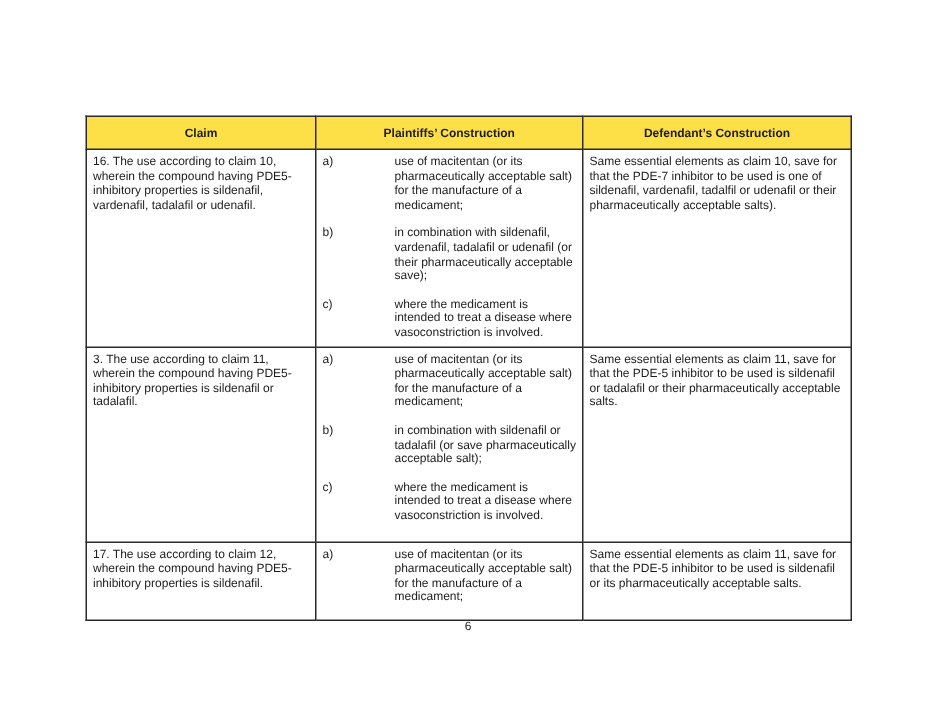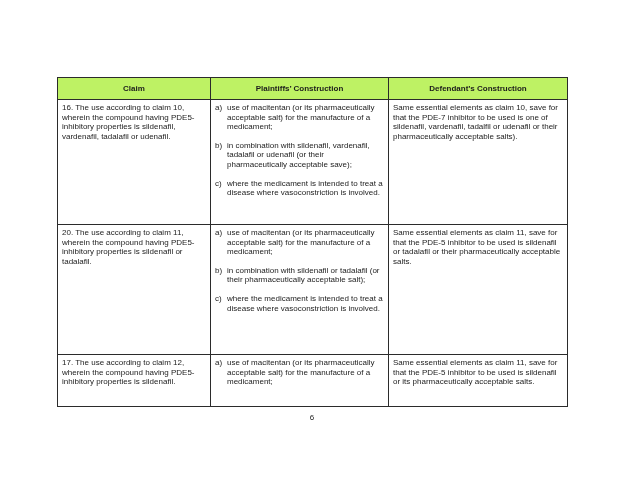--- a/index.html
+++ b/index.html
@@ -29,21 +29,21 @@
   .claims-table col.c3 { width: 179px; }
   .claims-table th,
   .claims-table td {
     border: 1px solid #2b2b2b;
     vertical-align: top;
     font-size: 8px;
     line-height: 9.6px;
     font-family: "Liberation Sans", sans-serif;
   }
   .claims-table th {
-    background: #bef264;
+    background: #fde047;
     font-weight: bold;
     text-align: center;
     height: 17px;
     padding: 2px 2px;
     vertical-align: middle;
   }
   .claims-table td {
     padding: 3px 4px 4px 4px;
     text-align: left;
   }
@@ -53,20 +53,21 @@
   .construction-item {
     display: flex;
     margin-bottom: 9px;
   }
   .construction-item:last-child { margin-bottom: 0; }
   .item-label {
     flex: 0 0 12px;
   }
   .item-text {
     flex: 1 1 auto;
+    margin-left: 36px;
   }
   .page-number {
     position: absolute;
     left: 0;
     right: 0;
     top: 413px;
     text-align: center;
     font-size: 8px;
     line-height: 10px;
     color: #1c1c1c;
@@ -105,29 +106,29 @@
           </div>
           <div class="construction-item">
             <span class="item-label">c)</span>
             <span class="item-text">where the medicament is intended to treat a disease where vasoconstriction is involved.</span>
           </div>
         </td>
         <td>Same essential elements as claim 10, save for that the PDE-7 inhibitor to be used is one of sildenafil, vardenafil, tadalfil or udenafil or their pharmaceutically acceptable salts).</td>
       </tr>
 
       <tr class="row-2">
-        <td>20. The use according to claim 11, wherein the compound having PDE5-inhibitory properties is sildenafil or tadalafil.</td>
+        <td>3. The use according to claim 11, wherein the compound having PDE5-inhibitory properties is sildenafil or tadalafil.</td>
         <td>
           <div class="construction-item">
             <span class="item-label">a)</span>
             <span class="item-text">use of macitentan (or its pharmaceutically acceptable salt) for the manufacture of a medicament;</span>
           </div>
           <div class="construction-item">
             <span class="item-label">b)</span>
-            <span class="item-text">in combination with sildenafil or tadalafil (or their pharmaceutically acceptable salt);</span>
+            <span class="item-text">in combination with sildenafil or tadalafil (or save pharmaceutically acceptable salt);</span>
           </div>
           <div class="construction-item">
             <span class="item-label">c)</span>
             <span class="item-text">where the medicament is intended to treat a disease where vasoconstriction is involved.</span>
           </div>
         </td>
         <td>Same essential elements as claim 11, save for that the PDE-5 inhibitor to be used is sildenafil or tadalafil or their pharmaceutically acceptable salts.</td>
       </tr>
 
       <tr class="row-3">

